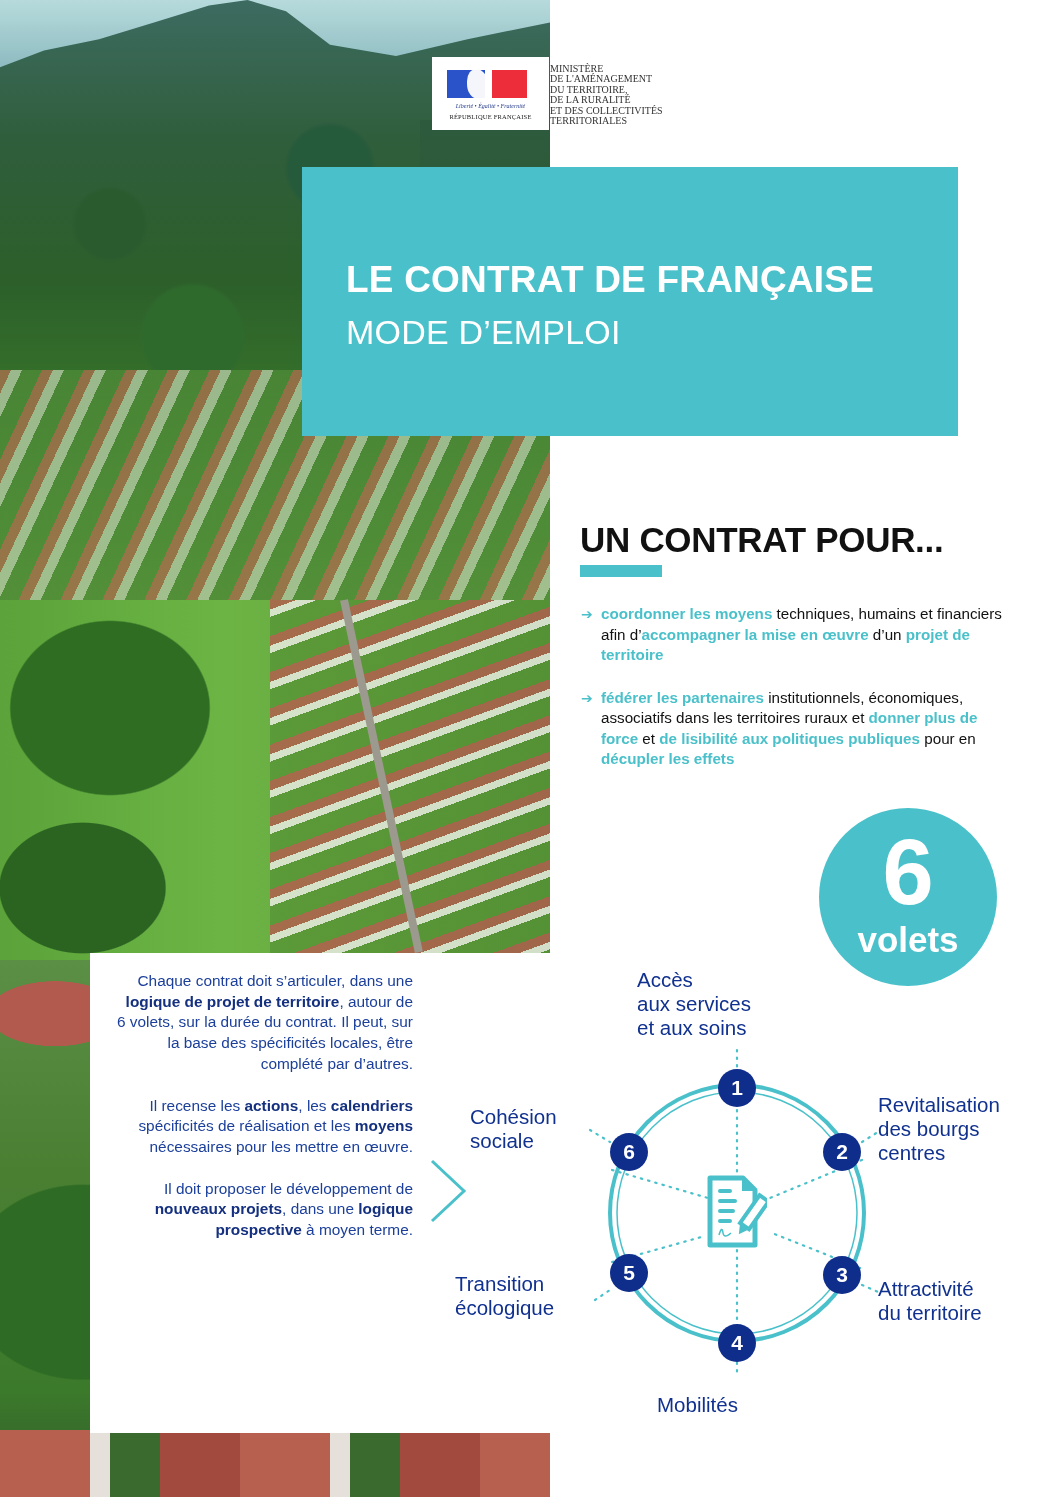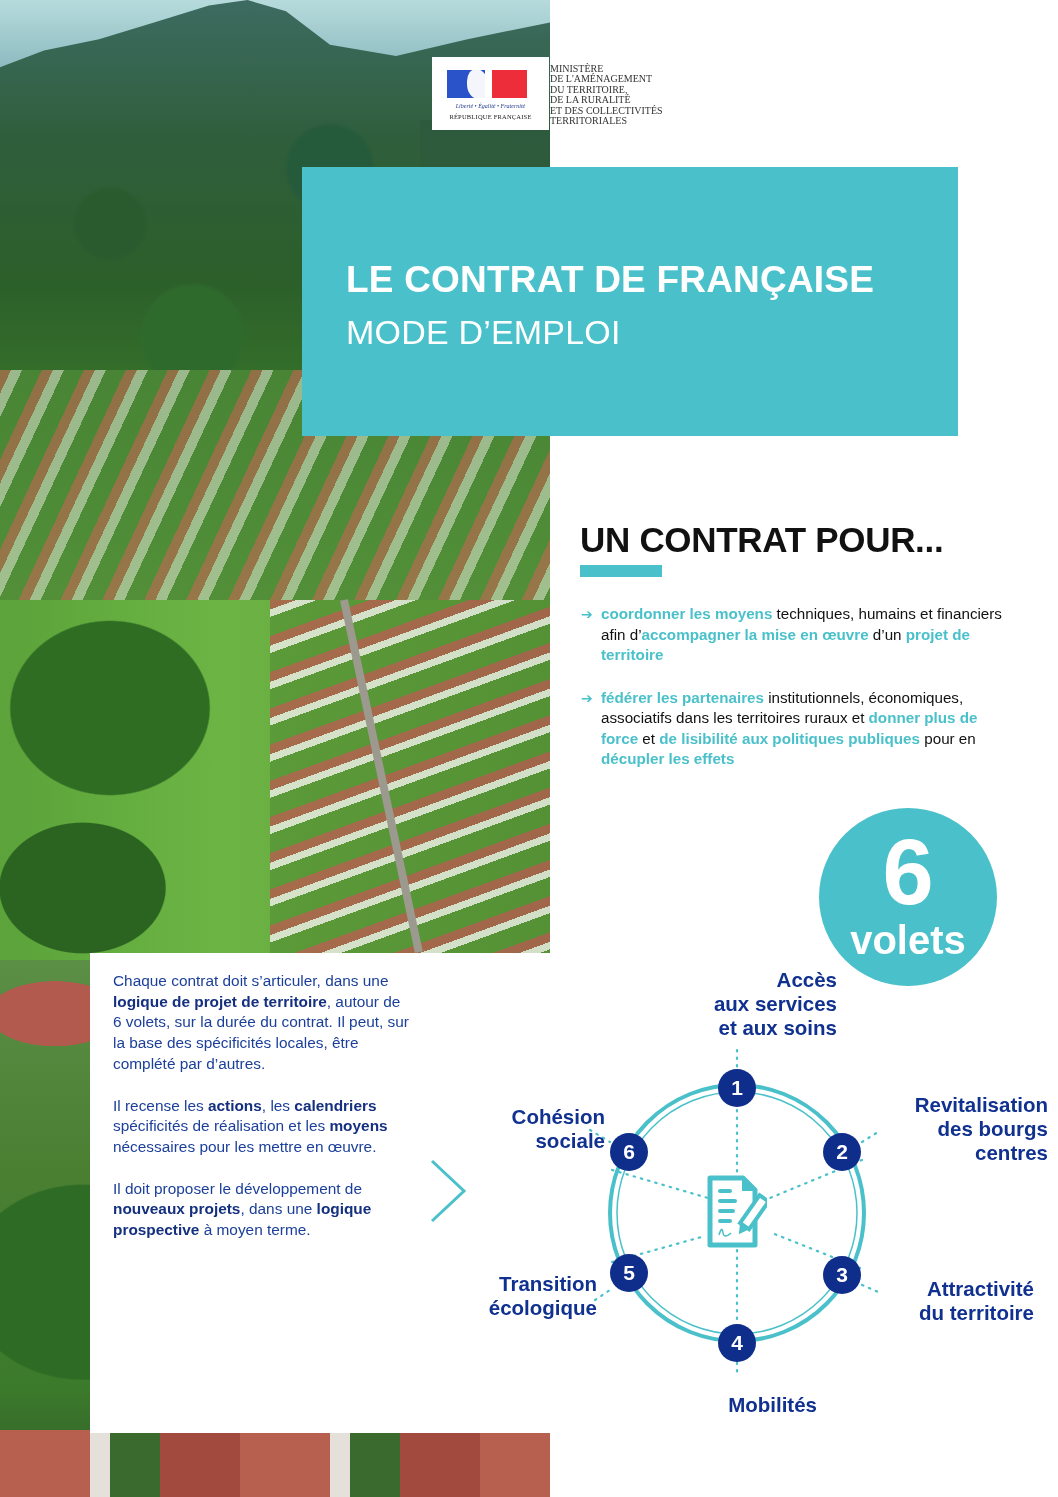--- a/index.html
+++ b/index.html
@@ -71,35 +71,35 @@
   .pour-heading { position:absolute; left:580px; top:520px; font-size:35px; font-weight:bold; color:#111; white-space:nowrap; letter-spacing:-.3px; }
   .pour-underline { position:absolute; left:580px; top:565px; width:82px; height:12px; background:#4ac1ca; }
   .bullets { position:absolute; left:578px; top:604px; width:440px; font-size:15.2px; line-height:20.5px; color:#111; }
   .bullet { position:relative; padding-left:23px; margin-bottom:22px; }
   .bullet .arrow { position:absolute; left:3px; top:0; color:#4ac1ca; font-weight:bold; font-size:14px; }
   .hl { color:#4ac1ca; font-weight:bold; }
 
   
   .volets-badge { position:absolute; left:819px; top:808px; width:178px; height:178px; border-radius:50%; background:#4ac1ca; color:#fff; text-align:center; }
   .volets-badge .num { position:absolute; left:0; width:100%; top:14px; font-size:92px; font-weight:bold; line-height:100px; }
-  .volets-badge .lbl { position:absolute; left:0; width:100%; top:112px; font-size:40px; font-weight:bold; line-height:40px; }
+  .volets-badge .lbl { position:absolute; left:0; width:100%; top:112px; font-size:35px; font-weight:bold; line-height:40px; }
 
   
   .text-panel { position:absolute; left:90px; top:953px; width:460px; height:480px; background:#fff; }
-  .panel-inner { position:absolute; left:23px; top:18px; width:300px; font-size:15.4px; line-height:20.7px; color:#1b3f9a; }
+  .panel-inner { position:absolute; left:23px; top:18px; width:300px; font-size:15.4px; line-height:20.7px; color:#1b3f9a;text-align:right; }
   .panel-inner p { margin-bottom:21px; }
   .panel-inner b { color:#14307f; }
 
   
   .chevron { position:absolute; left:428px; top:1157px; width:40px; height:68px; }
 
   
   .diagram { position:absolute; left:0; top:0; width:1058px; height:1497px; pointer-events:none; }
   .node { position:absolute; width:38px; height:38px; border-radius:50%; background:#0f2d8b; color:#fff; font-weight:bold; font-size:21px; line-height:38px; text-align:center; pointer-events:auto; }
-  .node-label { position:absolute; color:#10318f; font-weight:bold; font-size:20.5px; line-height:24px; text-align:right; white-space:nowrap; pointer-events:auto; }
+  .node-label { position:absolute; color:#10318f; font-weight:normal; font-size:20.5px; line-height:24px; text-align:left; white-space:nowrap; pointer-events:auto; }
   .doc-icon { position:absolute; left:707px; top:1175px; width:60px; height:75px; pointer-events:auto; }
 </style>
 </head>
 <body>
 
 <div class="photo">
   <div class="sky"></div>
   <div class="mountain"></div>
   <div class="forest-right"></div>
   <div class="village-1"></div>

